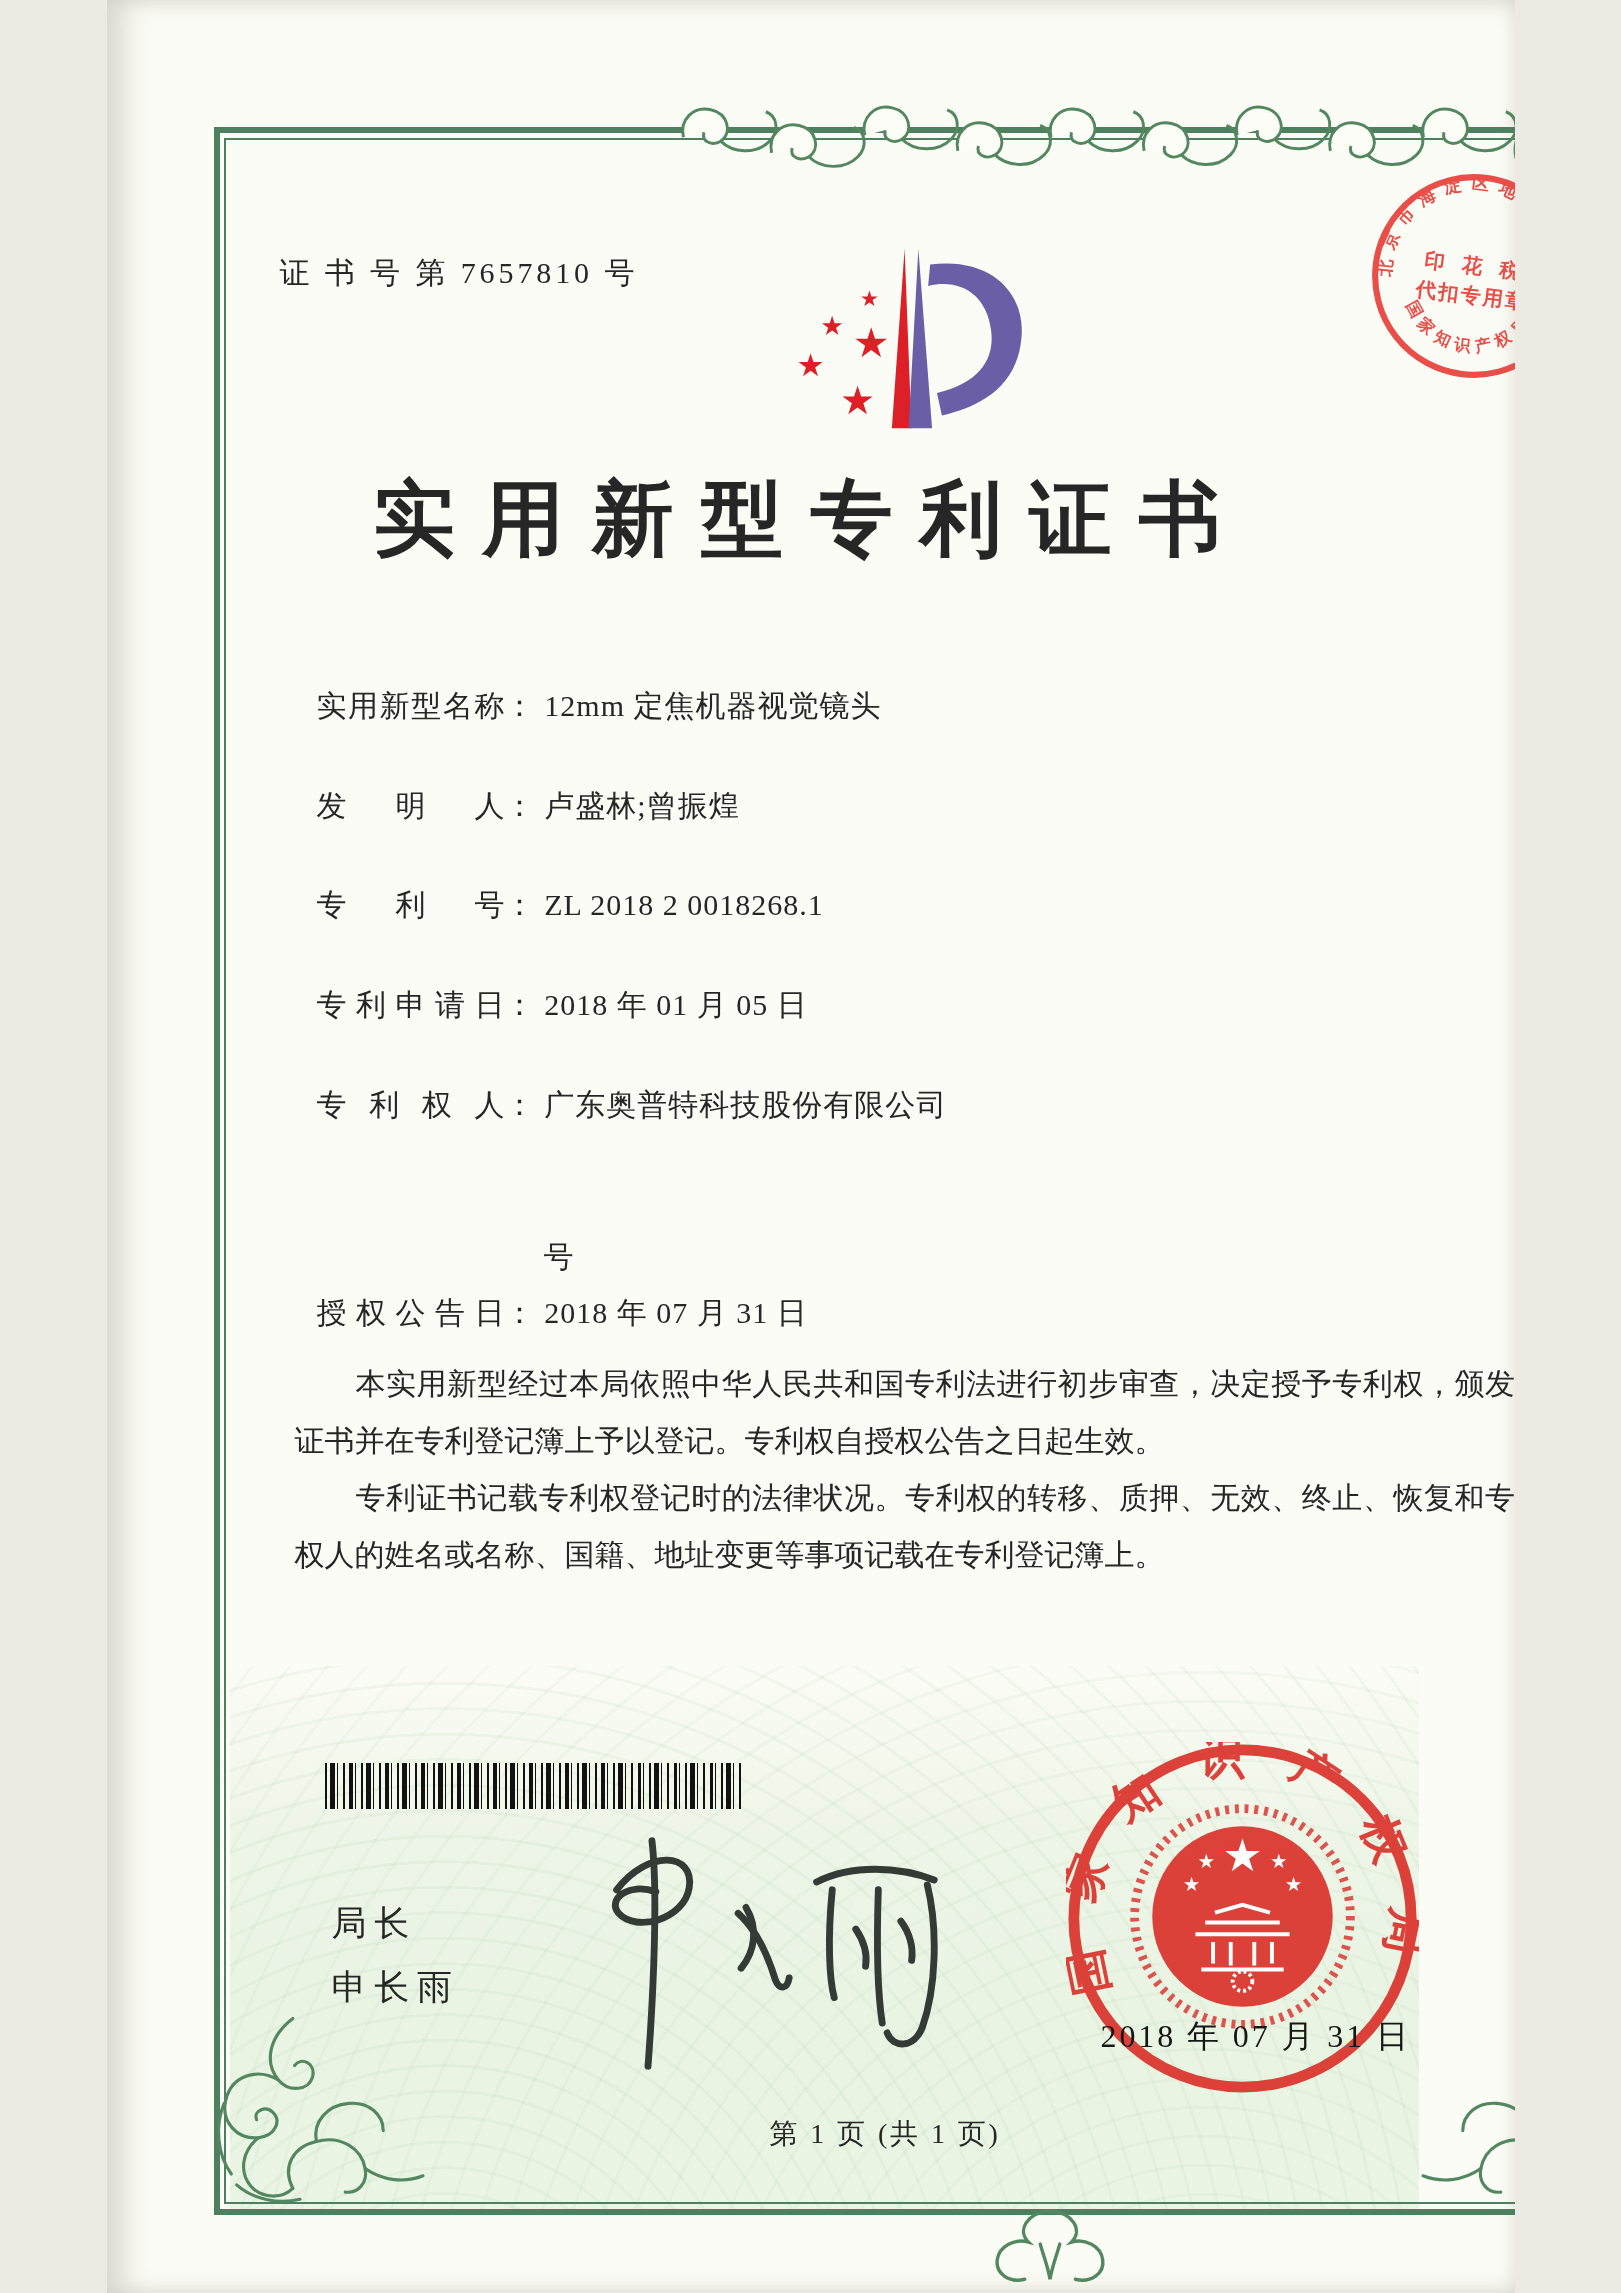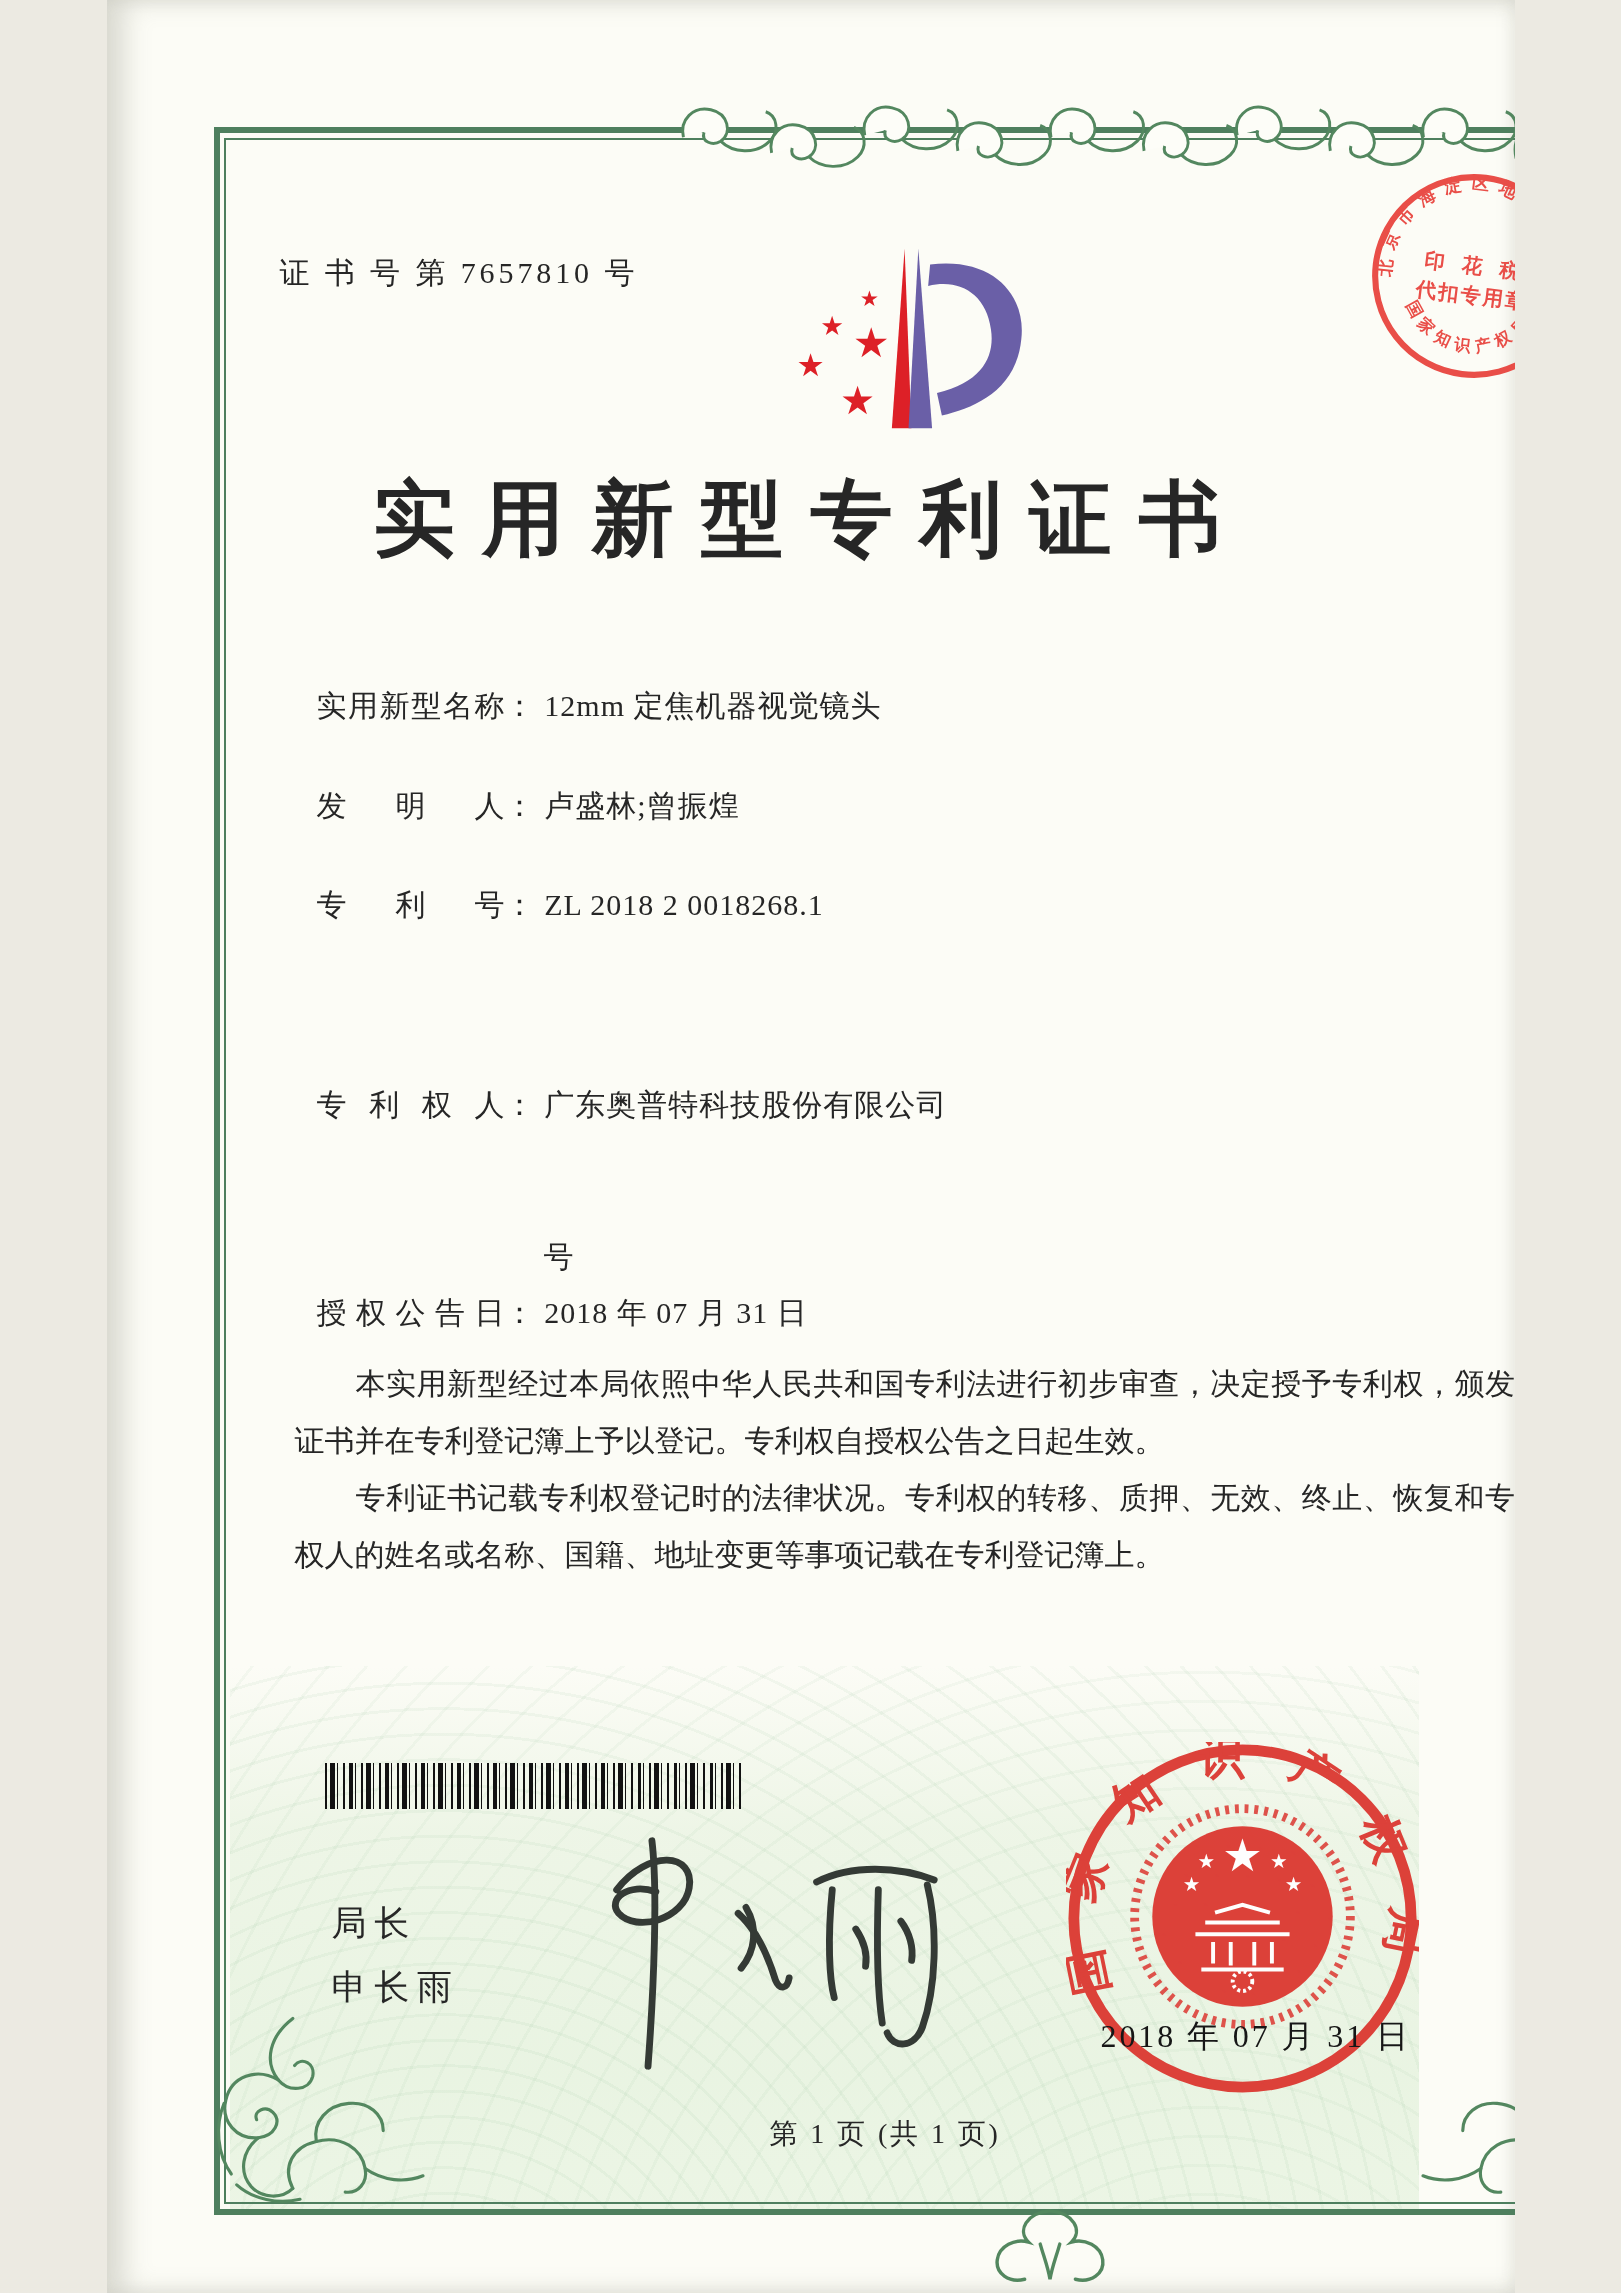--- a/index.html
+++ b/index.html
@@ -154,20 +154,23 @@
 
   <div class="abs field-row" style="top:686px">
     <span class="f-label">实用新型名称</span><span class="f-colon">：</span><span class="f-value">12mm 定焦机器视觉镜头</span>
   </div>
   <div class="abs field-row" style="top:786px">
     <span class="f-label">发明人</span><span class="f-colon">：</span><span class="f-value">卢盛林;曾振煌</span>
   </div>
   <div class="abs field-row" style="top:885px">
     <span class="f-label">专利号</span><span class="f-colon">：</span><span class="f-value">ZL 2018 2 0018268.1</span>
   </div>
+  <div class="abs field-row" style="top:985px">
+    <span class="f-label">专利申请日</span><span class="f-colon">：</span><span class="f-value">2018 年 01 月 05 日</span>
+  </div>
   <div class="abs field-row" style="top:1085px">
     <span class="f-label">专利权人</span><span class="f-colon">：</span><span class="f-value">广东奥普特科技股份有限公司</span>
   </div>
   <div class="abs addr2">号</div>
   <div class="abs field-row" style="top:1293px">
     <span class="f-label">授权公告日</span><span class="f-colon">：</span><span class="f-value">2018 年 07 月 31 日</span>
   </div>
 
   <div class="abs paras">
     <p>本实用新型经过本局依照中华人民共和国专利法进行初步审查，决定授予专利权，颁发本证书并在专利登记簿上予以登记。专利权自授权公告之日起生效。</p>

